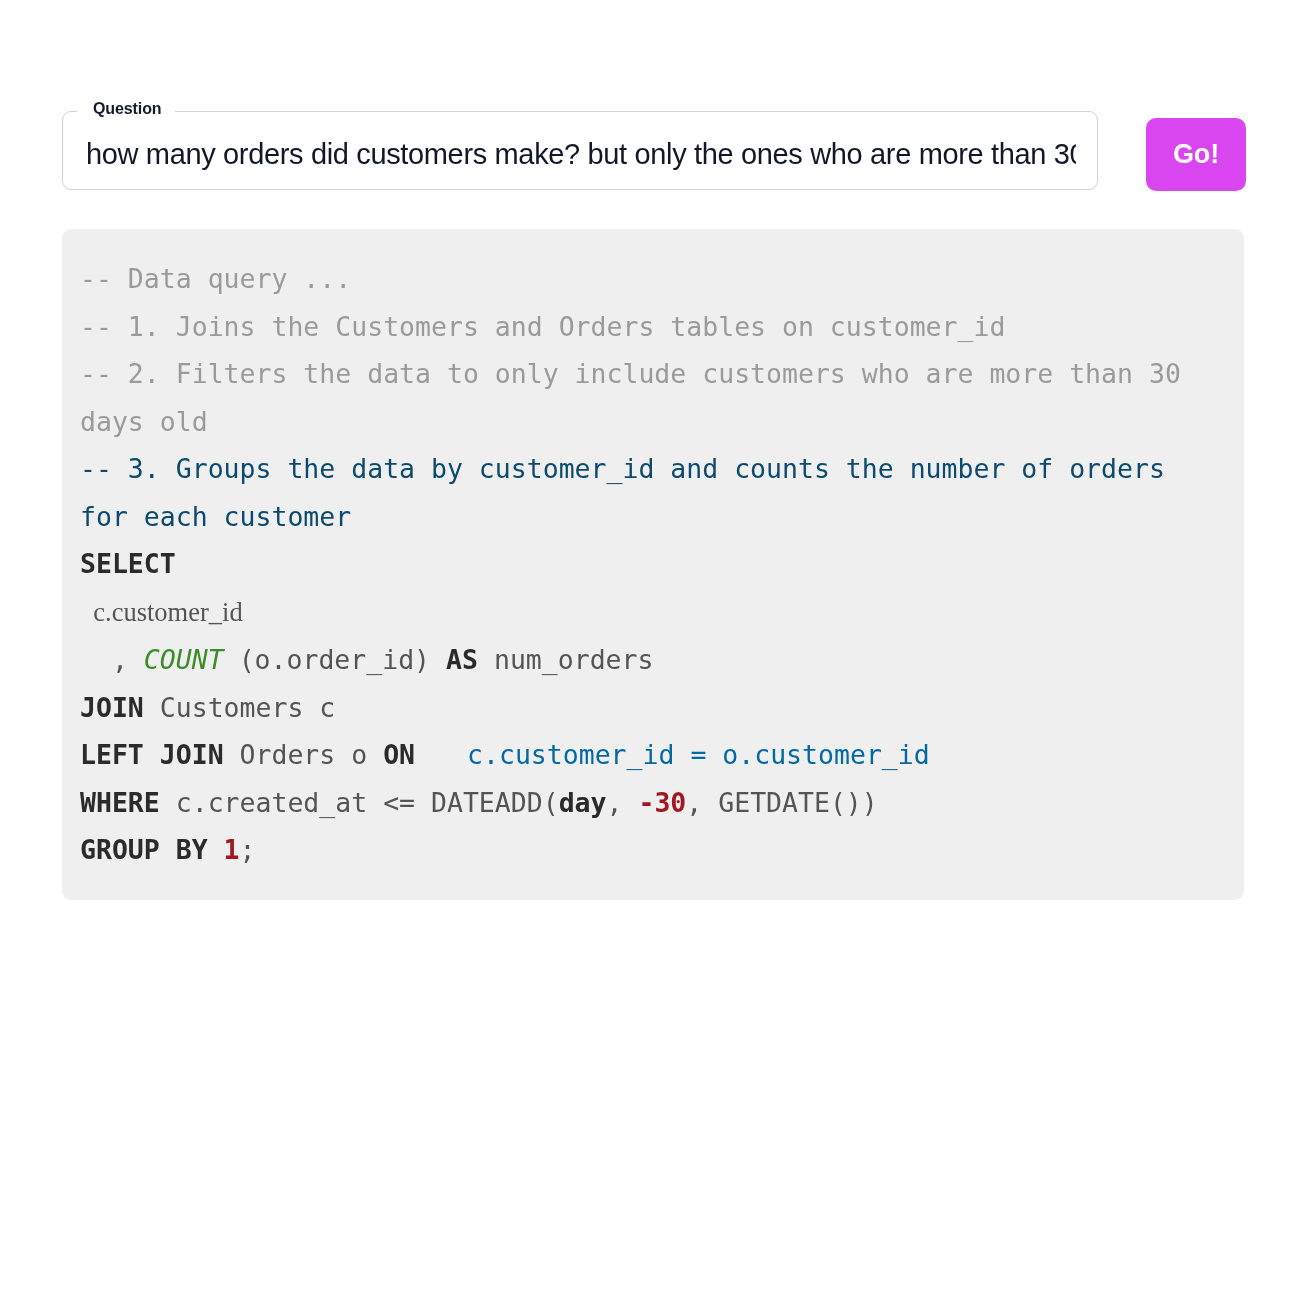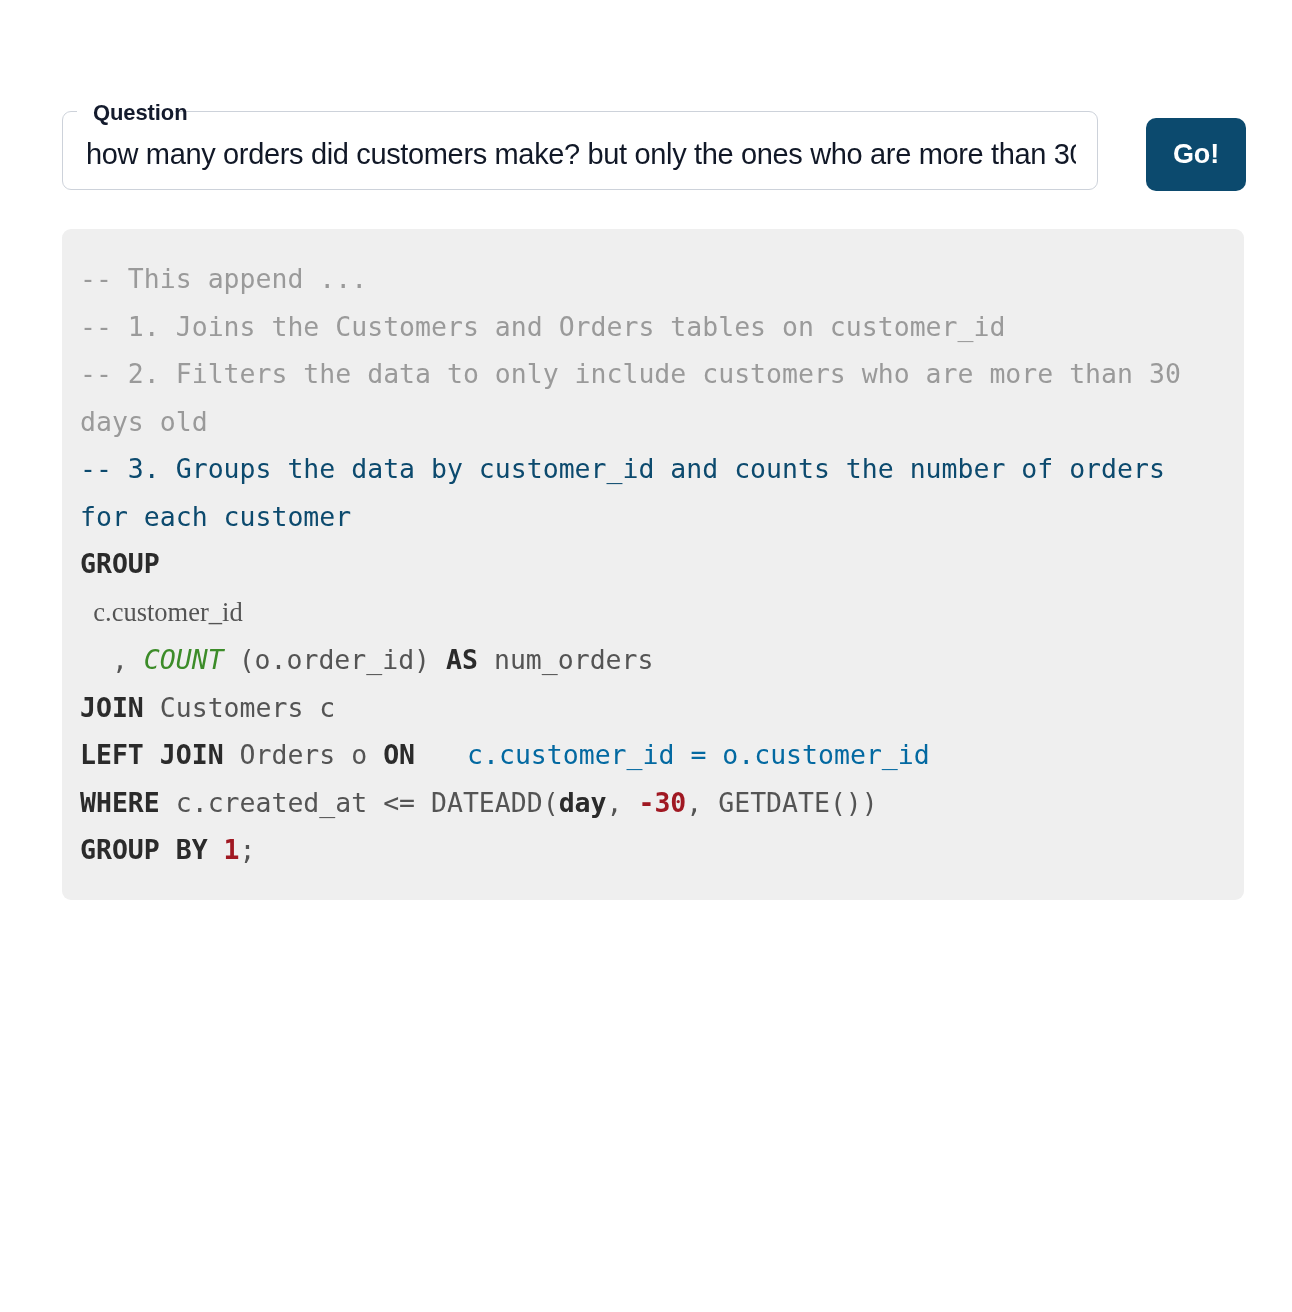--- a/index.html
+++ b/index.html
@@ -79,21 +79,21 @@
     line-height: 0;
     visibility: hidden;
     max-width: 1000px;
     white-space: nowrap;
   }
 
   .tf-label {
     position: absolute;
     top: -20px;
     left: 29px;
-    font-size: 22px;
+    font-size: 16px;
     font-weight: 600;
     color: #141b2d;
     letter-spacing: -0.1px;
     background: transparent;
     padding: 0 2px;
     z-index: 2;
     pointer-events: none;
   }
 
   .tf-input {
@@ -169,30 +169,30 @@
   <div class="query-row">
 
     <div class="textfield">
       <fieldset class="tf-fieldset">
         <legend class="tf-legend">Question</legend>
       </fieldset>
       <label class="tf-label">Question</label>
       <input class="tf-input" type="text" value="how many orders did customers make? but only the ones who are more than 30 days old" style="">
     </div>
 
-    <button class="go-button" style="background: #0c4a6e;">Go!</button>
+    <button class="go-button" style="background: #d946ef;">Go!</button>
 
   </div>
 
   <div class="code-block" style="background: rgb(239, 239, 239);">
-    <pre class="code-pre"><code><span class="tok-comment" style="color: rgb(154, 154, 154);">-- This append ...</span>
+    <pre class="code-pre"><code><span class="tok-comment" style="color: rgb(154, 154, 154);">-- Data query ...</span>
 <span class="tok-comment" style="color: rgb(154, 154, 154);">-- 1. Joins the Customers and Orders tables on customer_id</span>
 <span class="tok-comment" style="color: rgb(154, 154, 154);">-- 2. Filters the data to only include customers who are more than 30 days old</span>
 <span class="tok-comment" style="color: #0c4a6e;">-- 3. Groups the data by customer_id and counts the number of orders for each customer</span>
-<span class="tok-kw" style="color: rgb(43, 43, 43);">GROUP</span>
+<span class="tok-kw" style="color: rgb(43, 43, 43);">SELECT</span>
 <span class="tok-plain" style="color: rgb(84, 84, 84); font-family: Liberation Serif, serif;">  c.customer_id</span>
 <span class="tok-plain" style="color: rgb(84, 84, 84);">  , </span><span class="tok-fn" style="color: rgb(60, 140, 41);">COUNT</span><span class="tok-plain" style="color: rgb(84, 84, 84); margin-left: 15px;">(o.order_id) </span><span class="tok-kw" style="color: rgb(43, 43, 43);">AS</span><span class="tok-plain" style="color: rgb(84, 84, 84);"> num_orders</span>
 <span class="tok-kw" style="color: rgb(43, 43, 43);">JOIN</span><span class="tok-plain" style="color: rgb(84, 84, 84);"> Customers c</span>
 <span class="tok-kw" style="color: rgb(43, 43, 43);">LEFT JOIN</span><span class="tok-plain" style="color: rgb(84, 84, 84);"> Orders o </span><span class="tok-kw" style="color: rgb(43, 43, 43); text-align: center;">ON</span><span class="tok-plain" style="color: #0369a1; padding-left: 36px;"> c.customer_id = o.customer_id</span>
 <span class="tok-kw" style="color: rgb(43, 43, 43);">WHERE</span><span class="tok-plain" style="color: rgb(84, 84, 84);"> c.created_at &lt;= DATEADD(</span><span class="tok-kw" style="color: rgb(43, 43, 43);">day</span><span class="tok-plain" style="color: rgb(84, 84, 84);">, </span><span class="tok-num" style="color: rgb(160, 24, 34);">-30</span><span class="tok-plain" style="color: rgb(84, 84, 84);">, GETDATE())</span>
 <span class="tok-kw" style="color: rgb(43, 43, 43);">GROUP BY</span><span class="tok-plain" style="color: rgb(84, 84, 84);"> </span><span class="tok-num" style="color: rgb(160, 24, 34);">1</span><span class="tok-plain" style="color: rgb(84, 84, 84);">;</span></code></pre>
   </div>
 
 </div>
 

